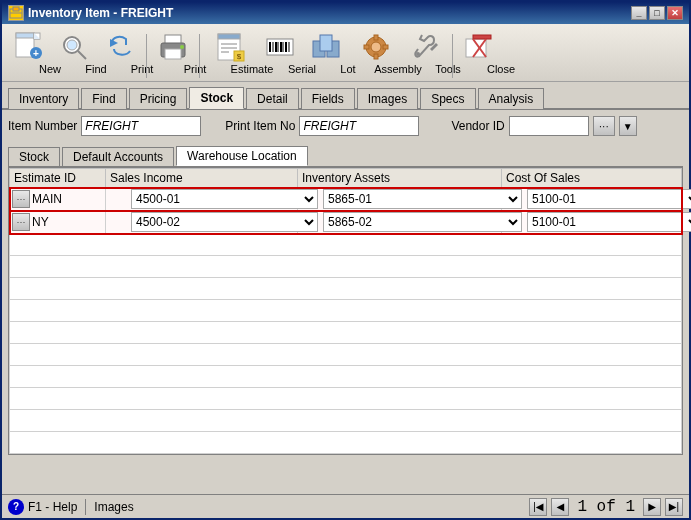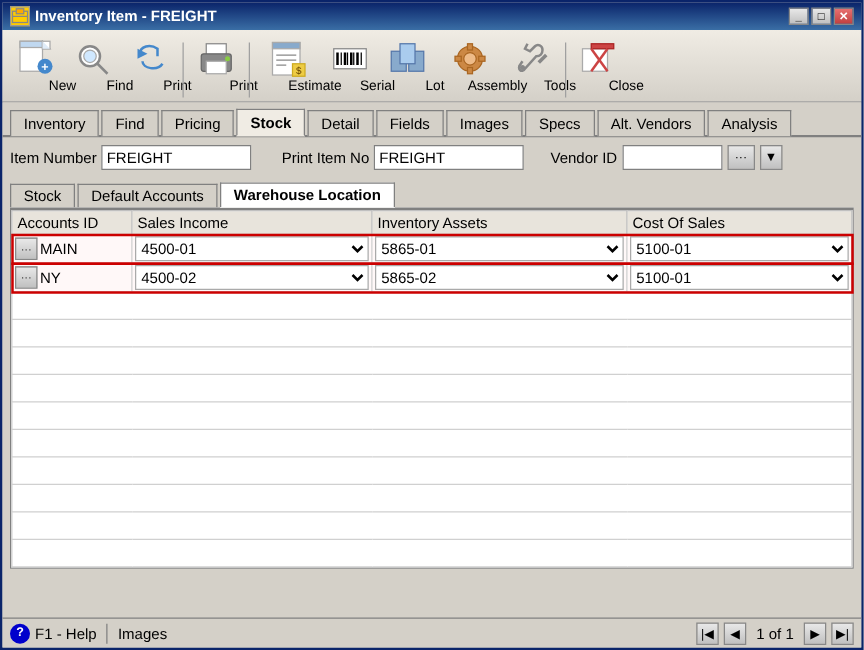--- a/index.html
+++ b/index.html
@@ -136,40 +136,40 @@
       color: #000;
       white-space: nowrap;
     }
     .form-input {
       border: 1px solid #808080;
       background: white;
       padding: 1px 3px;
       font-size: 12px;
       height: 20px;
     }
-    .form-input-md { width: 120px; }
+    .form-input-md { width: 120px; font-style: italic; }
 
     
     .sub-tab-row {
       display: flex;
       align-items: flex-end;
       gap: 2px;
       margin-bottom: 0;
     }
     .sub-tab {
       padding: 2px 10px;
       background: #d4d0c8;
       border: 1px solid #808080;
       border-bottom: none;
       cursor: pointer;
       font-size: 12px;
     }
     .sub-tab.active {
       background: white;
-      font-weight: bold;
+      font-weight: normal;
       border-bottom: 1px solid white;
       z-index: 2;
       position: relative;
     }
 
     
     .table-wrapper {
       border: 1px solid #808080;
       background: white;
     }
@@ -254,22 +254,23 @@
       height: 18px;
       background: linear-gradient(to bottom, #e8e8e8, #c0c0c0);
       border: 1px solid #888;
       display: flex;
       align-items: center;
       justify-content: center;
       font-size: 10px;
       cursor: pointer;
     }
     .nav-text {
-      font-size: 12px;
+      font-size: 16px;
       margin: 0 4px;
+      font-family: Liberation Mono, monospace;
     }
 
     
     .window {
       border: 2px solid #0a246a;
       width: 691px;
       height: 520px;
       display: flex;
       flex-direction: column;
     }
@@ -280,20 +281,21 @@
       padding: 4px 6px;
       background: #d4d0c8;
       gap: 4px;
     }
 
     
     .dropdown-cell {
       display: flex;
       align-items: center;
       width: 100%;
+      margin-left: 23px;
     }
     .dropdown-cell select {
       flex: 1;
       border: 1px solid #aaa;
       font-size: 12px;
       height: 20px;
       background: white;
     }
   </style>
 </head>
@@ -475,35 +477,32 @@
     <div class="tab">
       <span>Fields</span>
     </div>
     <div class="tab">
       <span>Images</span>
     </div>
     <div class="tab">
       <span>Specs</span>
     </div>
     <div class="tab">
-      <span>Alt. Vendors</span>
-    </div>
-    <div class="tab">
       <span>Analysis</span>
     </div>
   </div>
 
   <div class="content-area" style="padding-top:6px;">
 
     <div class="form-row">
       <span class="form-label">Item Number</span>
       <input type="text" class="form-input form-input-md" value="FREIGHT" style="">
       <span class="form-label" style="margin-left:20px;">Print Item No</span>
       <input type="text" class="form-input form-input-md" value="FREIGHT" style="">
-      <span class="form-label" style="margin-left:17px;">Vendor ID</span>
+      <span class="form-label" style="margin-left:28px;">Vendor ID</span>
       <input type="text" class="form-input" style="width: 80px;" value="">
       <button style="height:20px;width:22px;font-size:10px;border:1px solid #888;background:linear-gradient(to bottom,#e8e8e8,#c0c0c0);cursor:pointer;">···</button>
       <button style="height:20px;width:18px;font-size:10px;border:1px solid #888;background:linear-gradient(to bottom,#e8e8e8,#c0c0c0);cursor:pointer;">▼</button>
     </div>
 
     <div style="flex:1;display:flex;flex-direction:column;">
 
       <div class="sub-tab-row">
         <div class="sub-tab">
           <span>Stock</span>
@@ -513,21 +512,21 @@
         </div>
         <div class="sub-tab active">
           <span>Warehouse Location</span>
         </div>
       </div>
 
       <div class="table-wrapper" style="border-top:2px solid #808080;">
         <table class="data-table">
           <thead>
             <tr>
-              <th class="col-warehouse">Accounts ID</th>
+              <th class="col-warehouse">Estimate ID</th>
               <th class="col-sales">Sales Income</th>
               <th class="col-assets">Inventory Assets</th>
               <th class="col-cos">Cost Of Sales</th>
             </tr>
           </thead>
           <tbody>
             <tr class="highlight-row" style="outline:2px solid #cc0000;outline-offset:-1px;">
               <td class="col-warehouse" style="padding:1px 2px;">
                 <div style="display:flex;align-items:center;gap:2px;">
                   <button class="row-btn">···</button>

